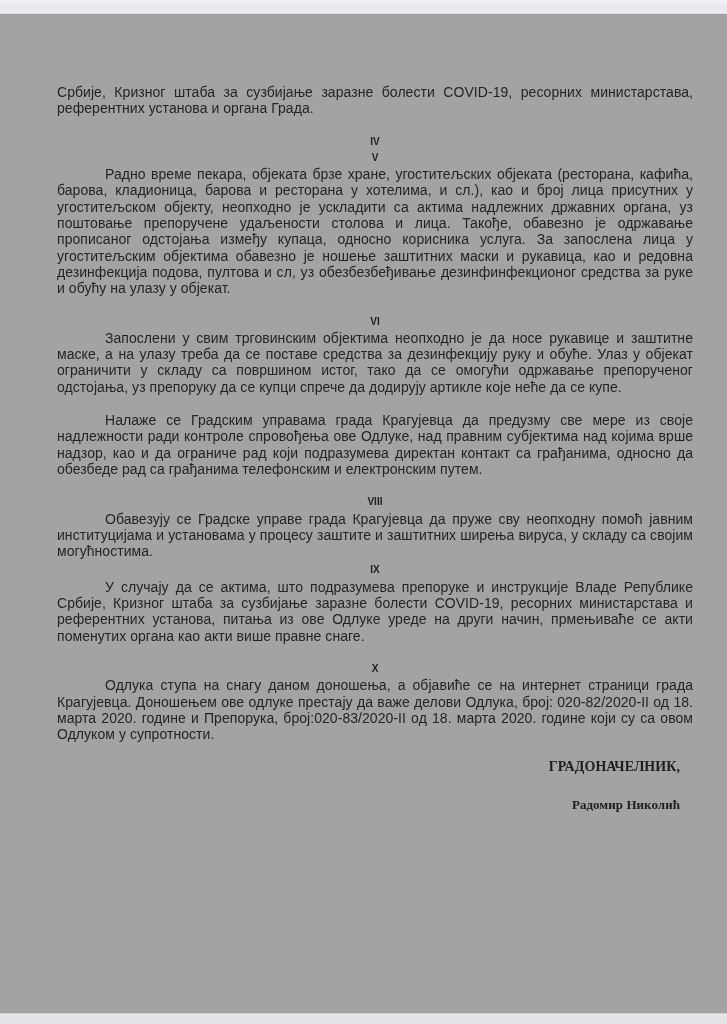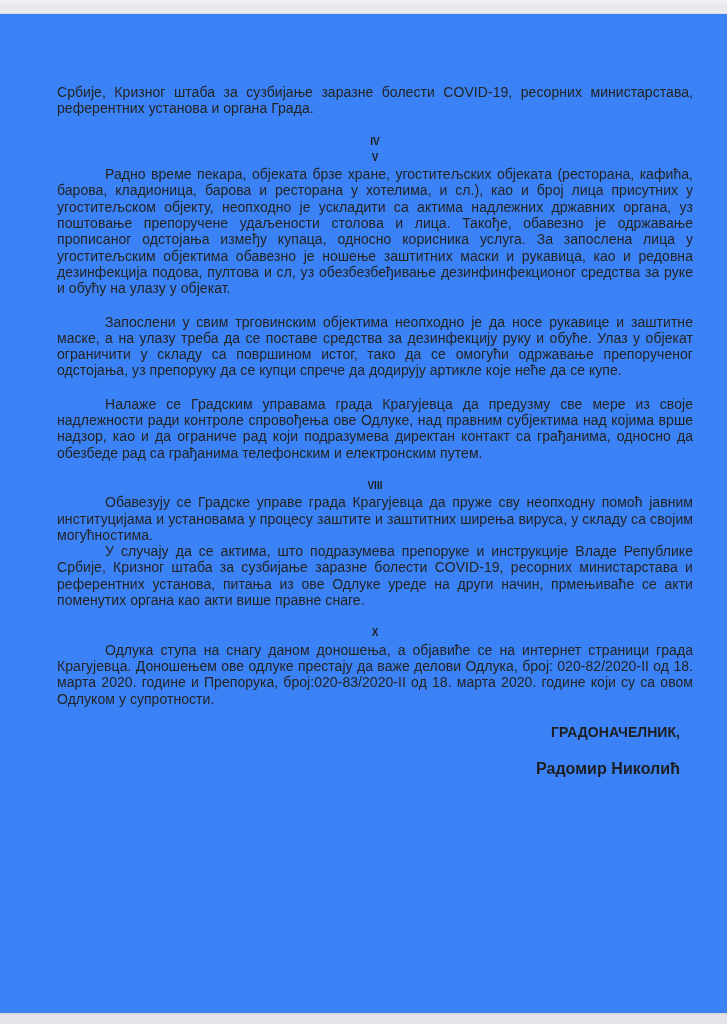--- a/index.html
+++ b/index.html
@@ -5,21 +5,21 @@
 <style>
   html, body {
     margin: 0;
     padding: 0;
     background: #ffffff;
   }
   .viewport {
     position: relative;
     width: 727px;
     height: 1024px;
-    background: #3b82f6;
+    background: #a3a3a3;
     overflow: hidden;
     font-family: "Liberation Sans", "DejaVu Sans", sans-serif;
   }
   .edge-band-top {
     position: absolute;
     top: 0; left: 0; right: 0;
     height: 13px;
     background: linear-gradient(180deg, #f2f2f5 0%, #e7e7ec 55%, #ededf1 100%);
     border-bottom: 1px solid #e0e0e6;
   }
@@ -61,59 +61,62 @@
     text-align: center;
     color: #1e1e1e;
   }
   h2.section-num.after-tight {
     margin-top: 3px;
   }
   .signature-block {
     margin-top: 4px;
     text-align: right;
     padding-right: 13px;
+    font-family: Liberation Serif, serif;
   }
   .sig-title {
     margin: 0;
     font-weight: bold;
     font-size: 14px;
     line-height: 16.3px;
     color: #1e1e1e;
   }
   .sig-name {
     margin: 21px 0 0 0;
     font-weight: bold;
-    font-size: 16px;
+    font-size: 13px;
     line-height: 16.3px;
     color: #1e1e1e;
   }
 </style>
 </head>
 <body>
 
 <div class="viewport">
   <div class="edge-band-top"></div>
 
   <div class="page-content">
 
     <p class="para no-indent">Србије, Кризног штаба за сузбијање заразне болести COVID-19, ресорних министарстава, референтних установа и органа Града.</p>
 
 
     <h2 class="section-num">IV</h2>
 
     <h2 class="section-num">V</h2>
     <p class="para">Радно време пекара, објеката брзе хране, угоститељских објеката (ресторана, кафића, барова, кладионица, барова и ресторана у хотелима, и сл.), као и број лица присутних у угоститељском објекту, неопходно је ускладити са актима надлежних државних органа, уз поштовање препоручене удаљености столова и лица. Такође, обавезно је одржавање прописаног одстојања између купаца, односно корисника услуга. За запослена лица у угоститељским објектима обавезно је ношење заштитних маски и рукавица, као и редовна дезинфекција подова, пултова и сл, уз обезбезбеђивање дезинфинфекционог средства за руке и обућу на улазу у објекат.</p>
 
+    <h2 class="section-num">VI</h2>
     <p class="para">Запослени у свим трговинским објектима неопходно је да носе рукавице и заштитне маске, а на улазу треба да се поставе средства за дезинфекцију руку и обуће. Улаз у објекат ограничити у складу са површином истог, тако да се омогући одржавање препорученог одстојања, уз препоруку да се купци спрече да додирују артикле које неће да се купе.</p>
 
     <p class="para">Налаже се Градским управама града Крагујевца да предузму све мере из своје надлежности ради контроле спровођења ове Одлуке, над правним субјектима над којима врше надзор, као и да ограниче рад који подразумева директан контакт са грађанима, односно да обезбеде рад са грађанима телефонским и електронским путем.</p>
 
     <h2 class="section-num">VIII</h2>
     <p class="para tight">Обавезују се Градске управе града Крагујевца да пруже сву неопходну помоћ јавним институцијама и установама у процесу заштите и заштитних ширења вируса, у складу са својим могућностима.</p>
 
+    <h2 class="section-num after-tight">IX</h2>
     <p class="para">У случају да се актима, што подразумева препоруке и инструкције Владе Републике Србије, Кризног штаба за сузбијање заразне болести COVID-19, ресорних министарстава и референтних установа, питања из ове Одлуке уреде на други начин, прмењиваће се акти поменутих органа као акти више правне снаге.</p>
 
     <h2 class="section-num">X</h2>
     <p class="para">Одлука ступа на снагу даном доношења, а објавиће се на интернет страници града Крагујевца. Доношењем ове одлуке престају да важе делови Одлука, број: 020-82/2020-II од 18. марта 2020. године и Препорука, број:020-83/2020-II од 18. марта 2020. године који су са овом Одлуком у супротности.</p>
 
     <div class="signature-block">
       <p class="sig-title">ГРАДОНАЧЕЛНИК,</p>
       <p class="sig-name">Радомир Николић</p>
     </div>
 

